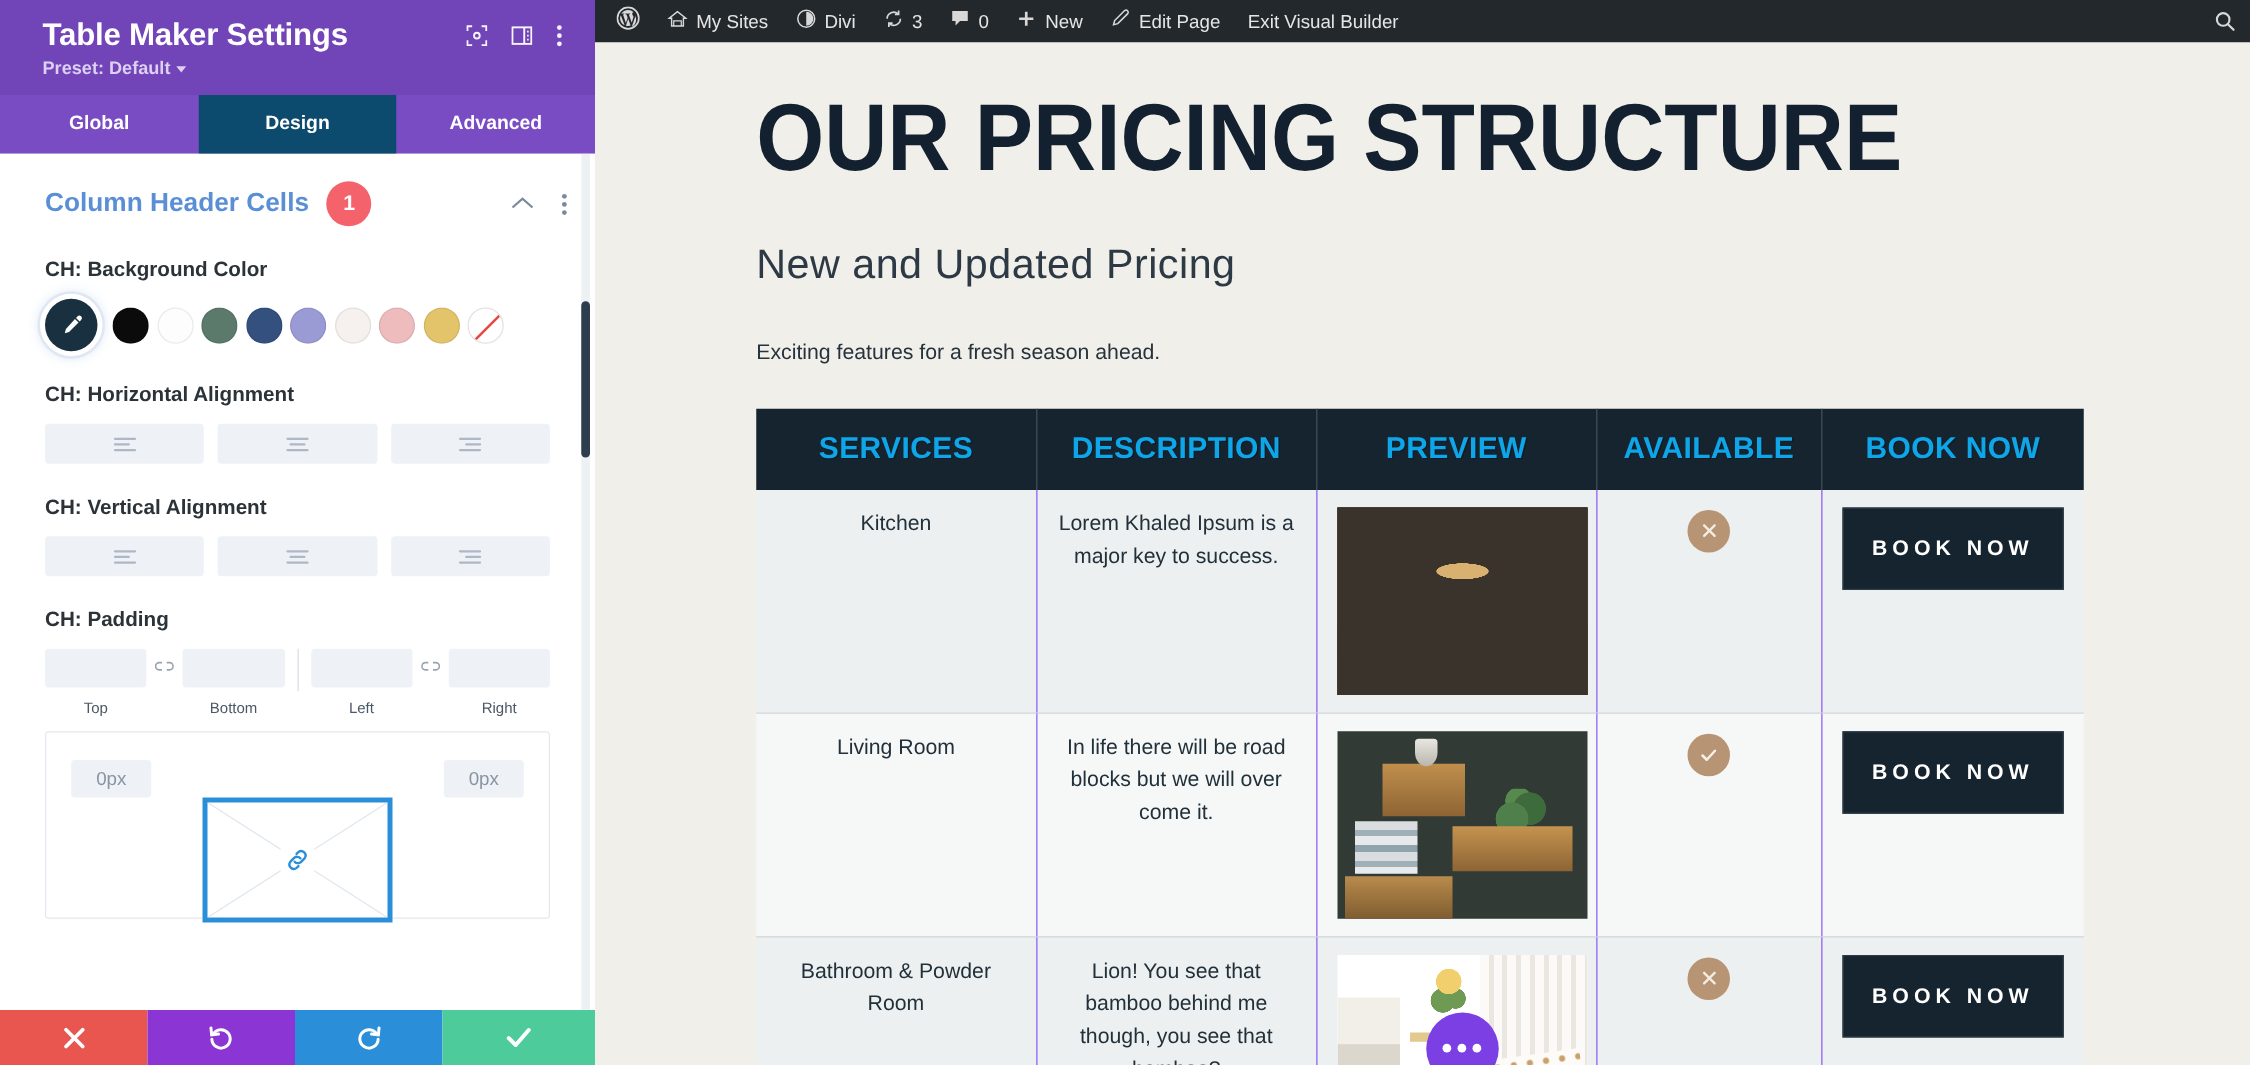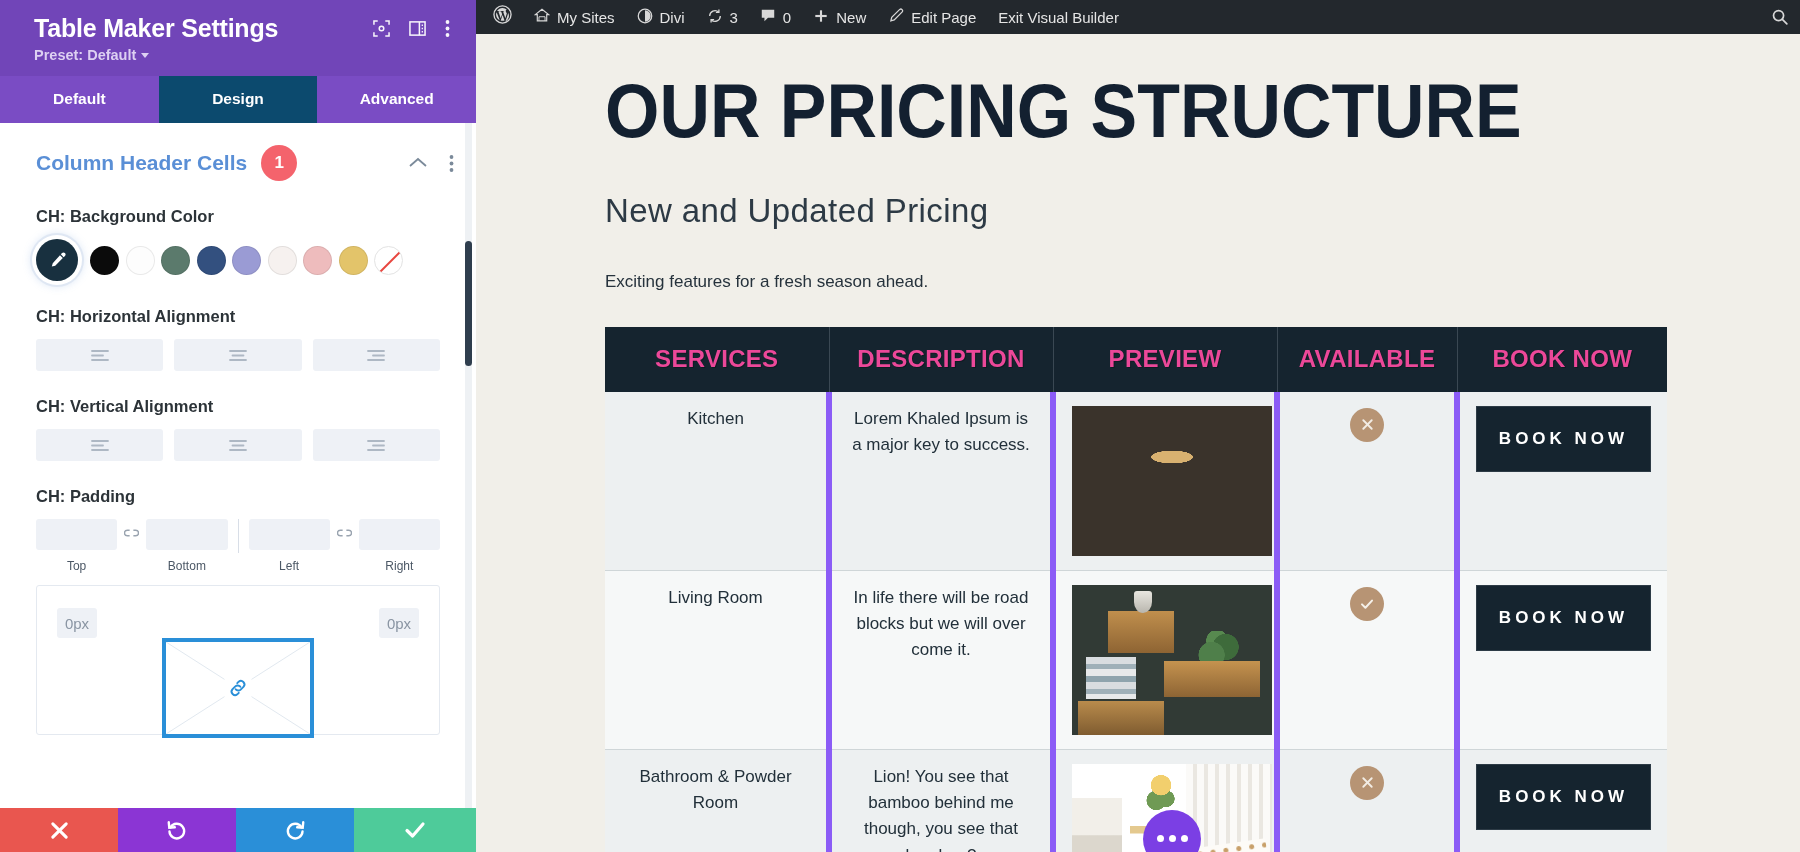--- a/index.html
+++ b/index.html
@@ -114,21 +114,21 @@
     color: #9aa4b0; font-size: 13px; padding: 0 7px; align-self: flex-start;
     margin-top: 7px; cursor: pointer; font-family:"Liberation Sans", sans-serif;
   }
   .pad-div { width: 1px; background: #d8dee7; margin: 0 10px; height: 34px; align-self:flex-start;}
 
   .corner-box {
     margin-top: 12px; border: 1px solid #e4e9f0; border-radius: 3px;
     background: #fff; height: 150px; position: relative;
   }
   .corner-val {
-    position: absolute; width: 40px; height: 30px; background: #eef1f6;
+    position: absolute; width: 64px; height: 30px; background: #eef1f6;
     border-radius: 3px; display: flex; align-items: center; justify-content: center;
     font-size: 15px; color: #8a95a3; cursor: text;
   }
   .corner-val.tl { left: 20px; top: 22px; }
   .corner-val.tr { right: 20px; top: 22px; }
   .corner-rect {
     position: absolute; left: 50%; transform: translateX(-50%); top: 52px;
     width: 152px; height: 100px; border: 4px solid #2a8fd8; background:#fff;
   }
   .corner-rect .diag { position:absolute; inset:0; }
@@ -185,31 +185,31 @@
     transform: scaleX(0.92); transform-origin: left center;
   }
   .pg-h2 {
     font-size: 33px; color: #2d3a45; font-weight: 400;
     margin-top: 42px; letter-spacing: .4px;
   }
   .pg-p { font-size: 17px; color: #26323c; margin-top: 42px; }
 
   .tbl { margin-top: 35px; width: 1062px; border-collapse: collapse; table-layout: fixed; }
   .tbl th {
-    background: #15242f; color: #ec4899;
+    background: #15242f; color: #0ea5e9;
     font-family: "Liberation Sans Narrow","Liberation Sans", sans-serif;
     font-weight: 900; font-size: 24px; letter-spacing: .3px;
     padding: 18px 0 19px; text-align: center;
     border-right: 1px solid #3a4853;
     text-shadow: 1px 1px 0 rgba(0,0,0,.25);
   }
   .tbl th:last-child { border-right: none; }
   .tbl td {
     background: #edf0f1; vertical-align: top; text-align: center;
-    padding: 14px 16px; border-right: 6px solid #8b5cf6;
+    padding: 14px 16px; border-right: 1px solid #8b5cf6;
     border-bottom: 1px solid #cfd6d8; font-size: 17px; color: #22303a;
     line-height: 1.55;
   }
   .tbl tr:nth-child(even) td { background: #f6f8f8; }
   .tbl td:last-child { border-right: none; }
   .col-1 { width: 224px; }
   .col-2 { width: 224px; }
   .col-3 { width: 224px; }
   .col-4 { width: 180px; }
   .col-5 { width: 210px; }
@@ -338,21 +338,21 @@
           </span>
         </div>
       </div>
       <div class="sp-preset">
         <span>Preset: Default</span>
         <i class="caret-d"></i>
       </div>
     </div>
 
     <div class="sp-tabs">
-      <div class="sp-tab">Default</div>
+      <div class="sp-tab">Global</div>
       <div class="sp-tab active">Design</div>
       <div class="sp-tab">Advanced</div>
     </div>
 
     <div class="sp-body">
       <div class="sp-scroll">
 
         <div class="section-head">
           <div class="section-title">Column Header Cells</div>
           <div class="badge-count">1</div>

